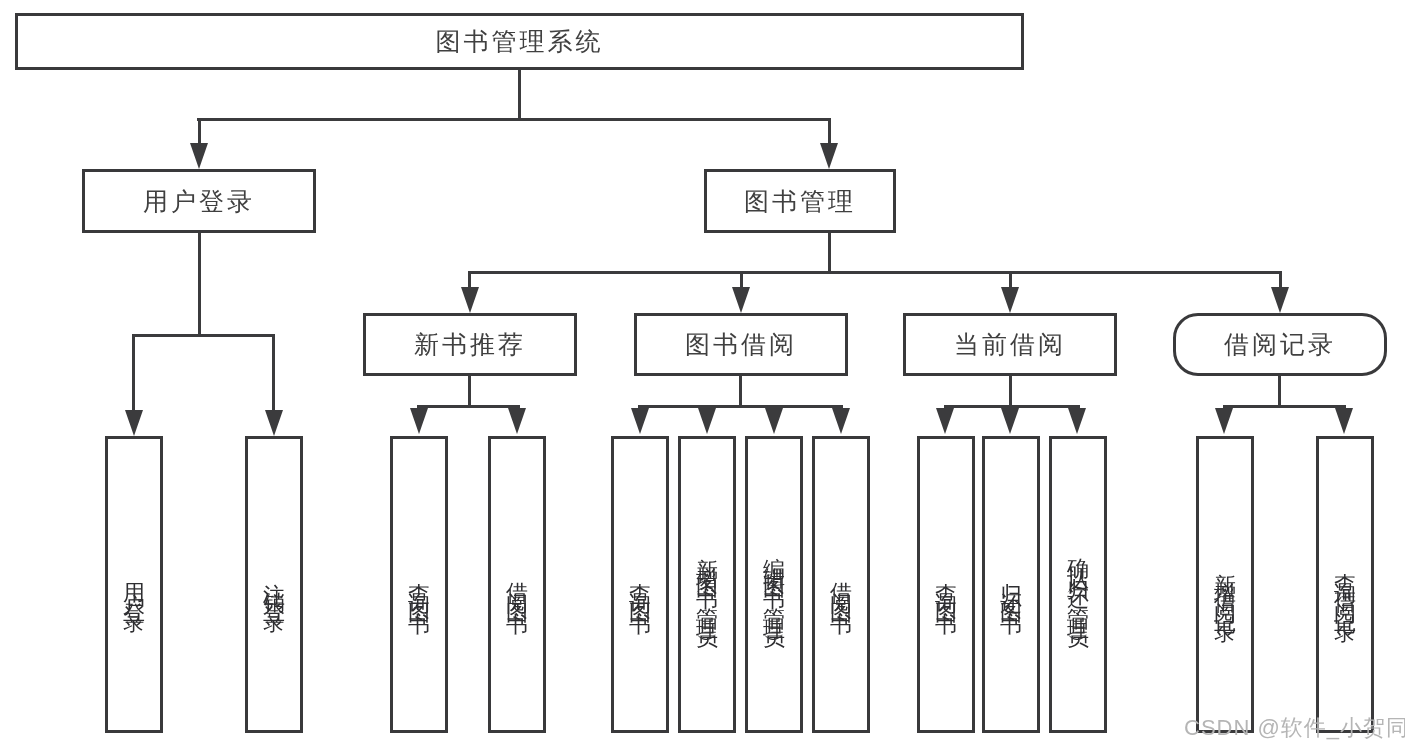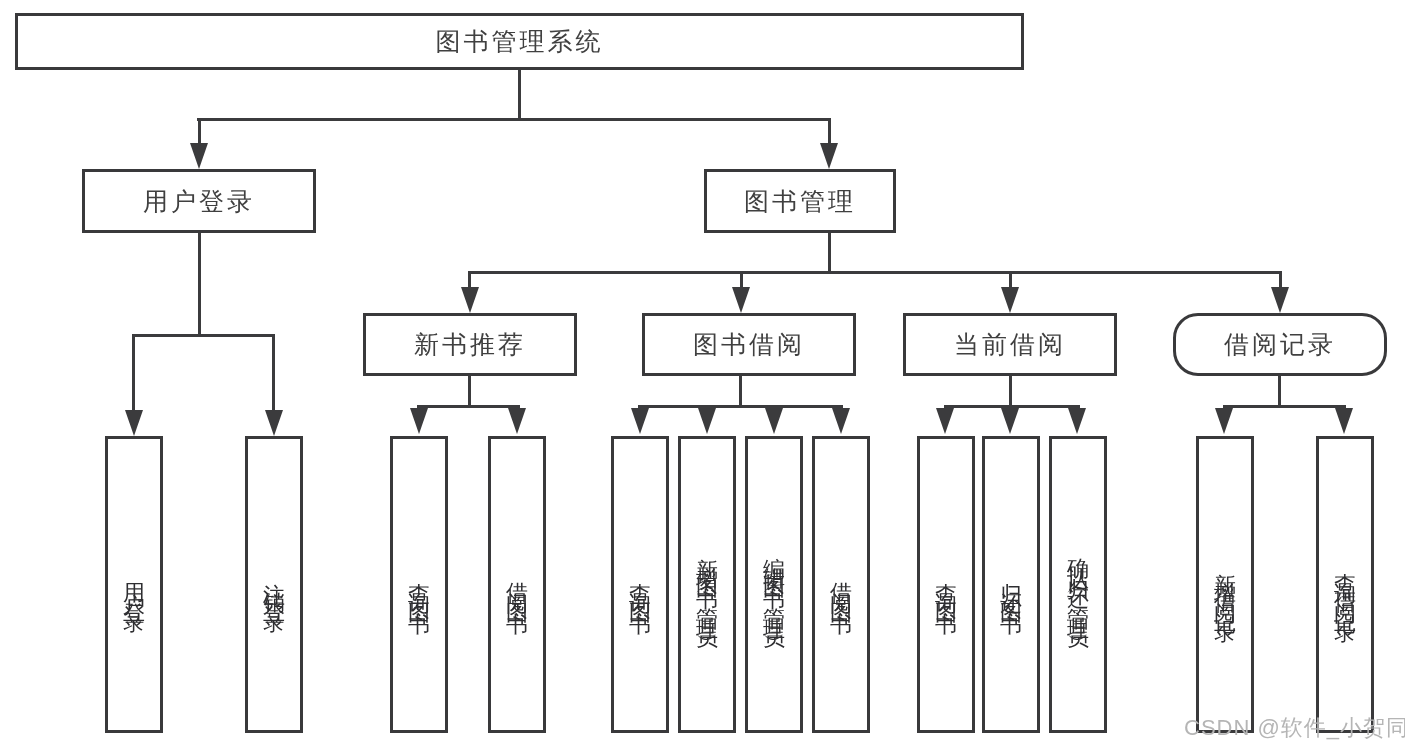--- a/index.html
+++ b/index.html
@@ -96,21 +96,21 @@
   <div class="v" style="left:1009px;top:271px;height:16px;"></div>
   <div class="v" style="left:1279px;top:271px;height:16px;"></div>
   <div class="arr" style="left:461px;top:287px;"></div>
   <div class="arr" style="left:732px;top:287px;"></div>
   <div class="arr" style="left:1001px;top:287px;"></div>
   <div class="arr" style="left:1271px;top:287px;"></div>
 
   <div class="node" style="left:363px;top:313px;width:214px;height:63px;">
     <span class="lbl">新书推荐</span>
   </div>
-  <div class="node" style="left:634px;top:313px;width:214px;height:63px;margin-left:8px;">
+  <div class="node" style="left:634px;top:313px;width:214px;height:63px;">
     <span class="lbl">图书借阅</span>
   </div>
   <div class="node" style="left:903px;top:313px;width:214px;height:63px;">
     <span class="lbl">当前借阅</span>
   </div>
   <div class="node" style="left:1173px;top:313px;width:214px;height:63px;border-radius:25px;">
     <span class="lbl">借阅记录</span>
   </div>
 
   <div class="v" style="left:468px;top:376px;height:31px;"></div>

